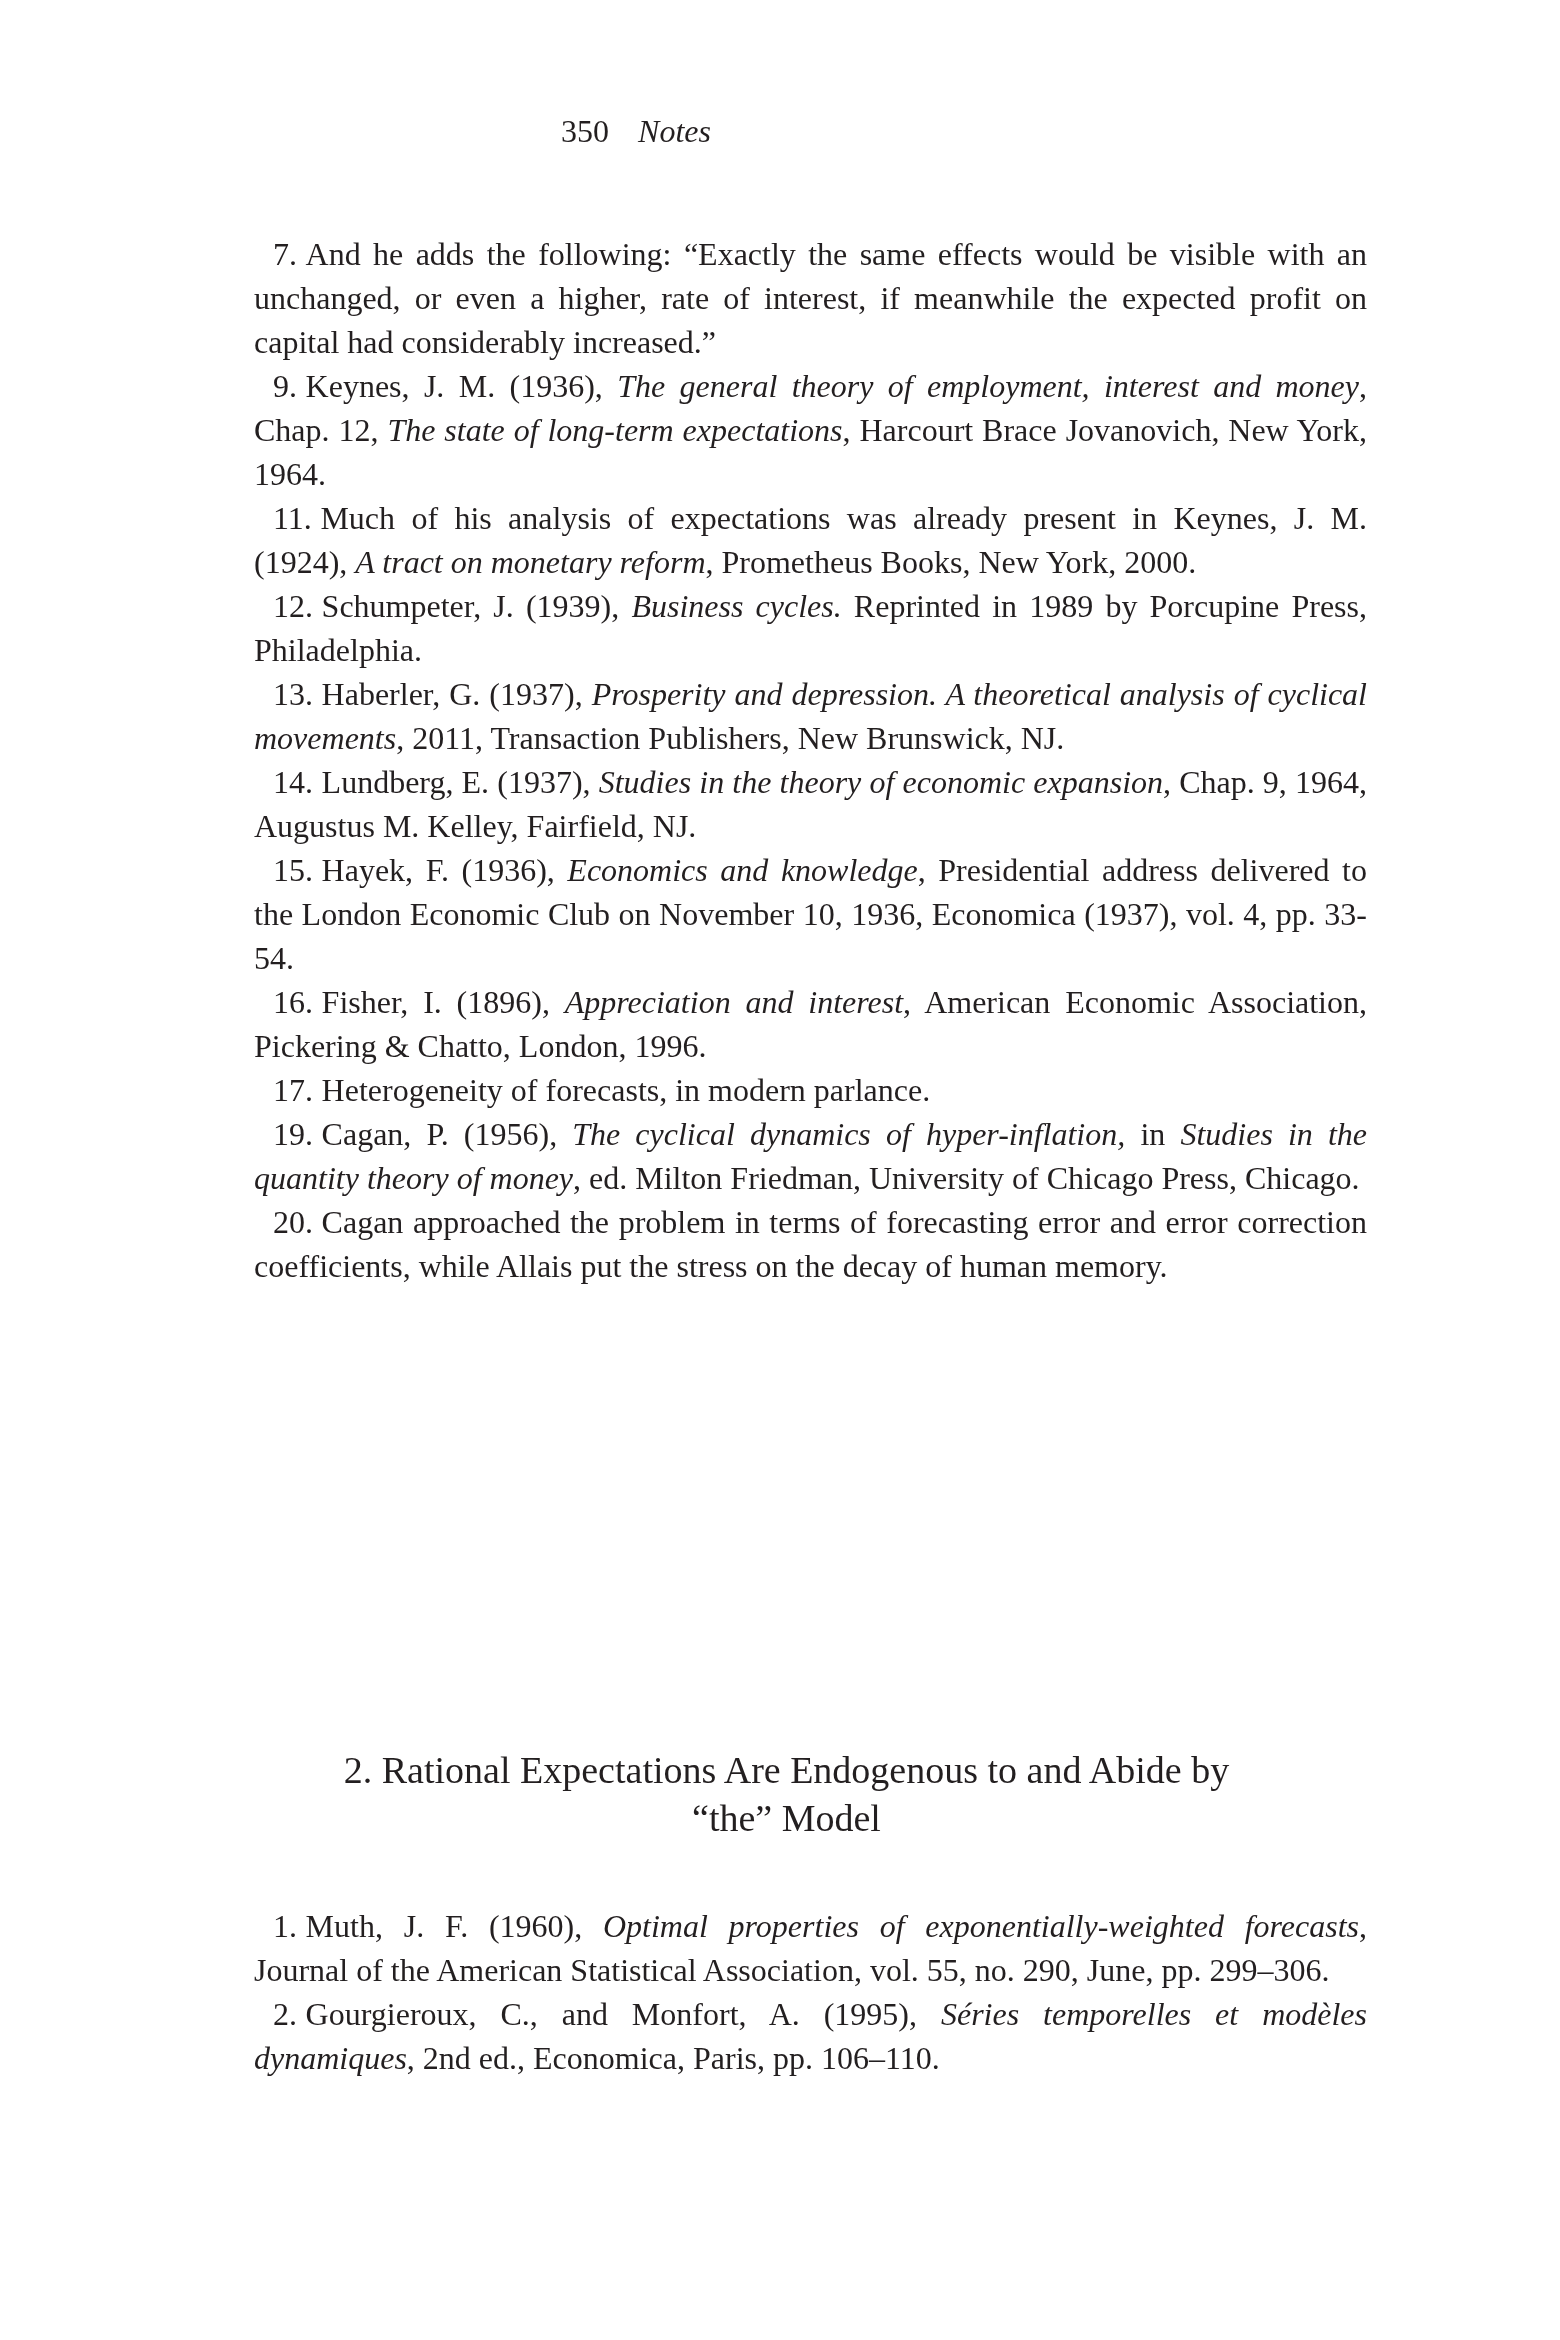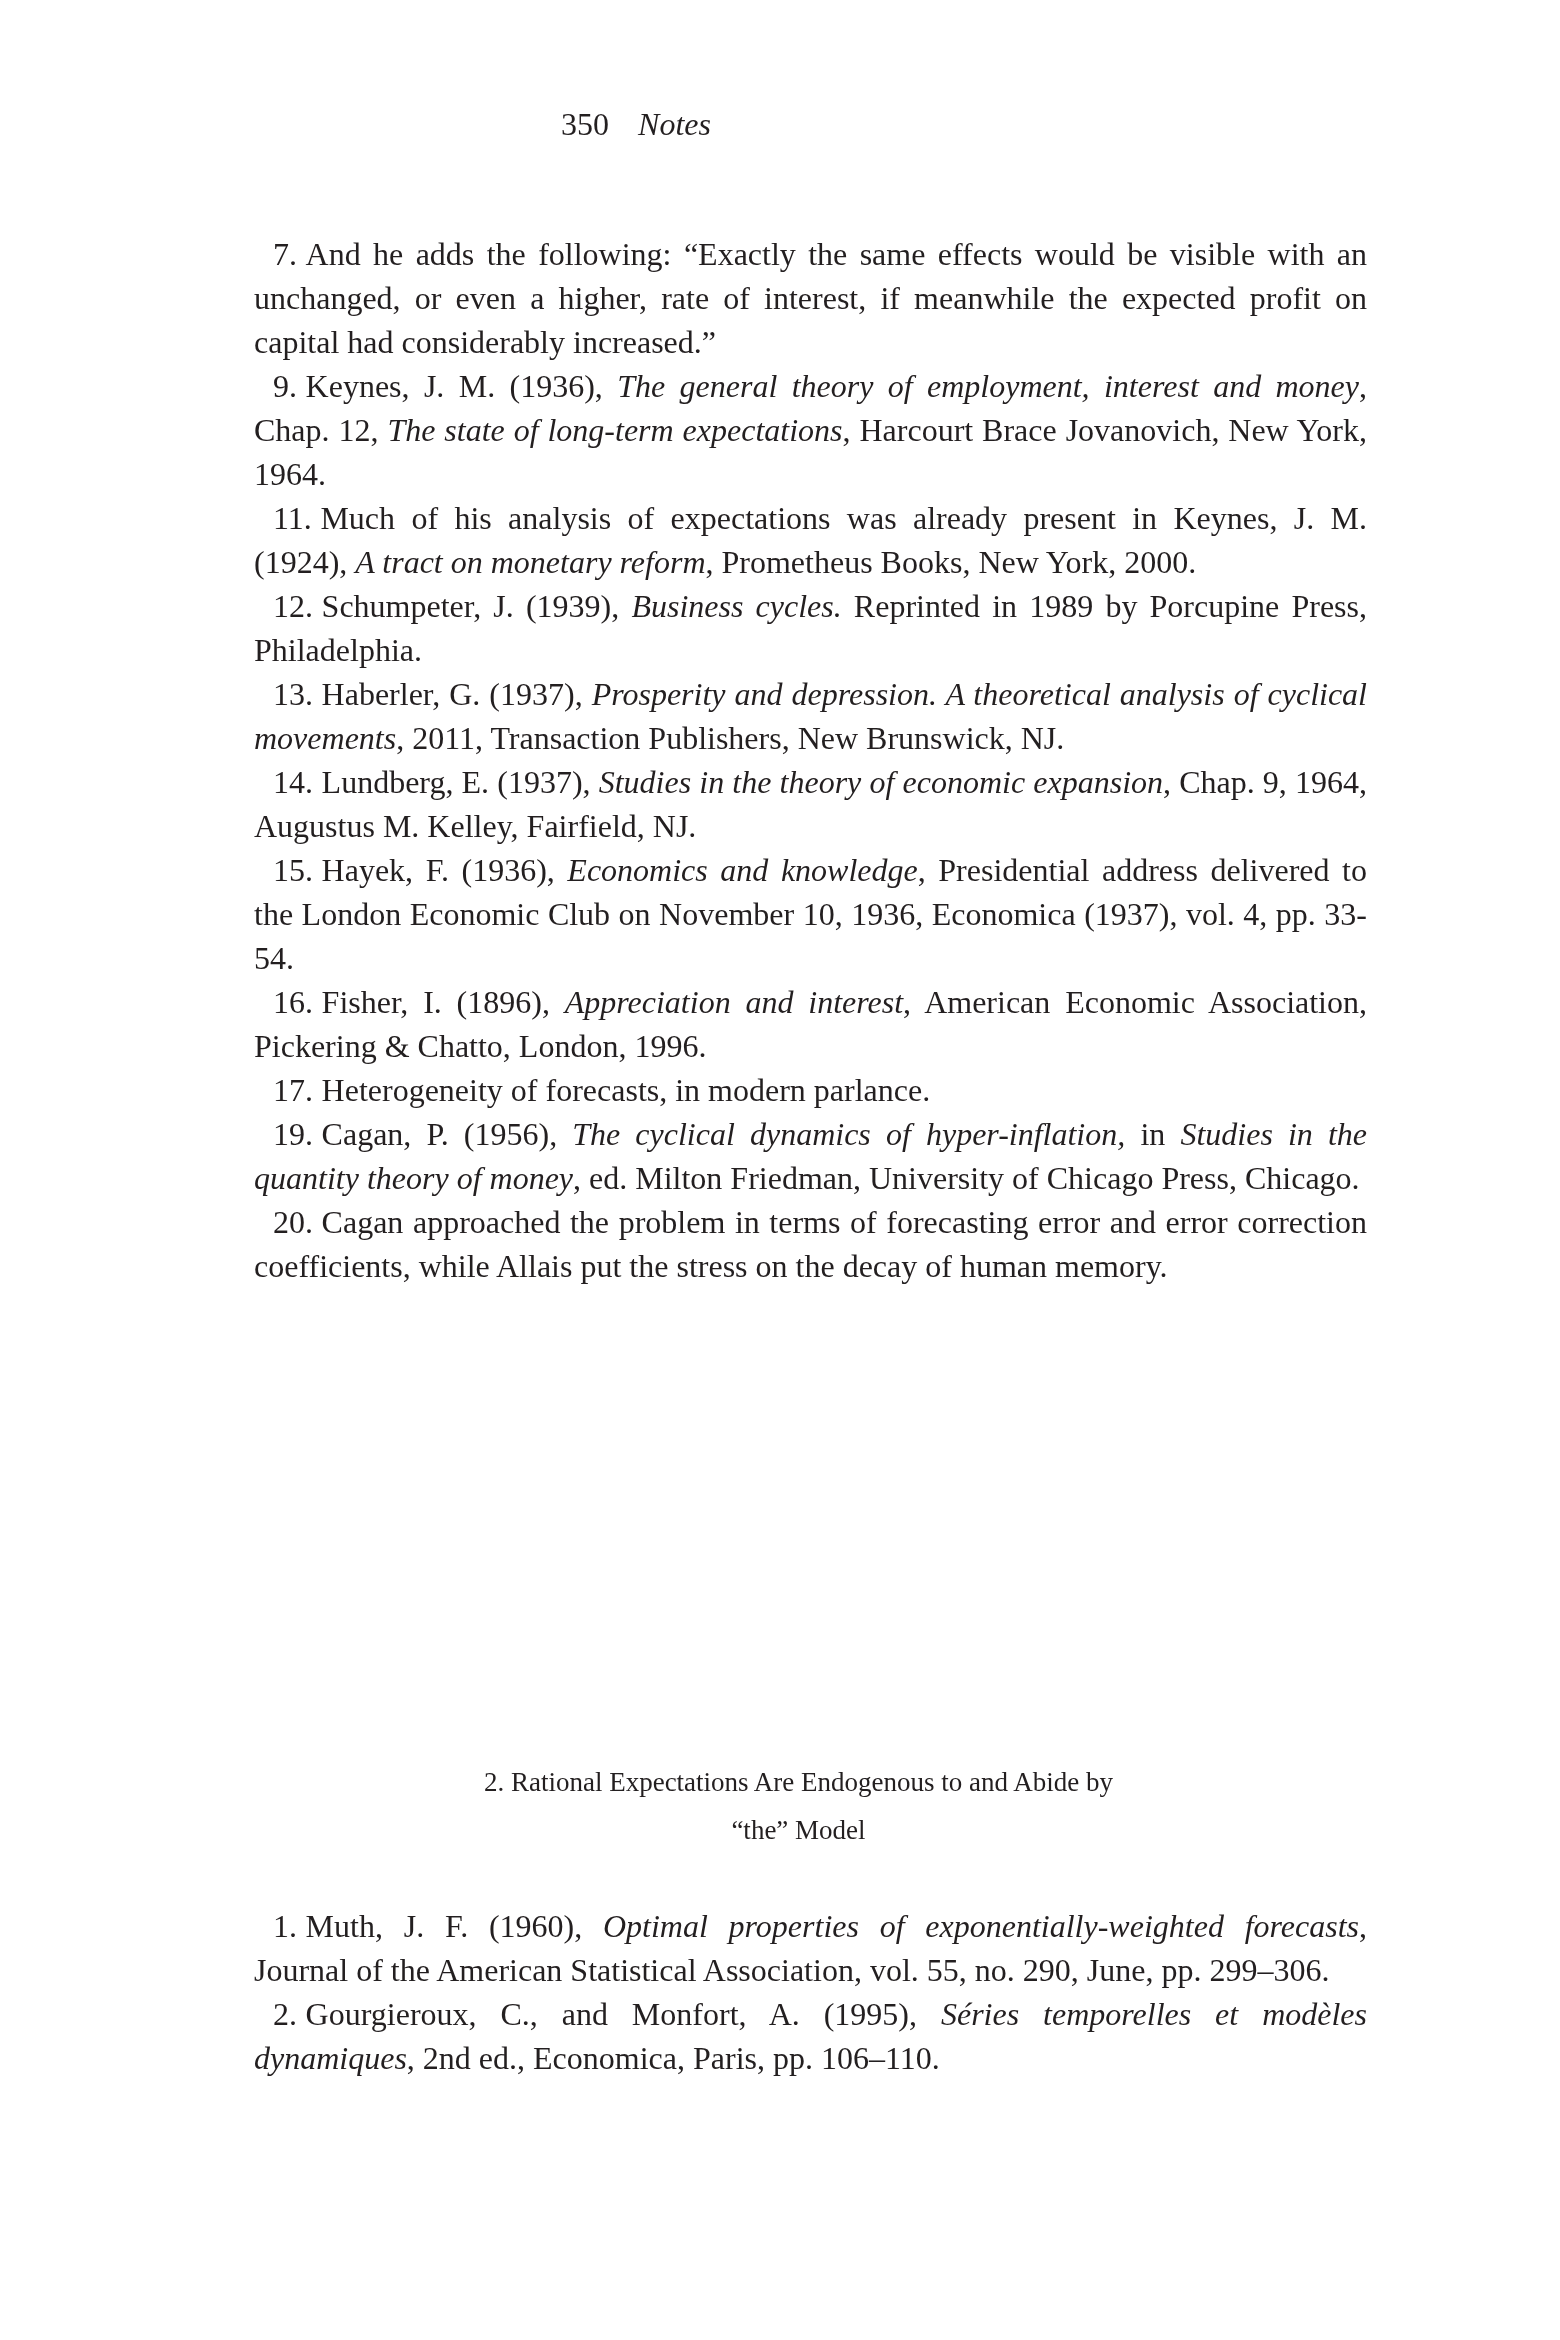--- a/index.html
+++ b/index.html
@@ -10,21 +10,21 @@
   body {
     width: 1561px;
     height: 2341px;
     position: relative;
     overflow: hidden;
     font-family: "Liberation Serif", "DejaVu Serif", serif;
     color: #231f20;
   }
   .running-head {
     position: absolute;
-    top: 103px;
+    top: 110px;
     left: 0;
     width: 1272px;
     text-align: center;
     font-size: 32px;
     line-height: 42px;
   }
   .running-head .folio {
     margin-right: 21px;
   }
   .running-head .section {
@@ -55,24 +55,24 @@
   }
   .note i {
     font-style: italic;
   }
   .chapter-heading {
     position: absolute;
     top: 1742px;
     left: 226px;
     width: 1113px;
     text-align: center;
-    font-size: 27px;
+    font-size: 38px;
     line-height: 48px;
     font-weight: normal;
-    margin: 16px;
+    margin: 4px;
   }
 </style>
 </head>
 <body>
 
 <div class="running-head">
   <span class="folio">350</span>
   <span class="section">Notes</span>
 </div>
 

